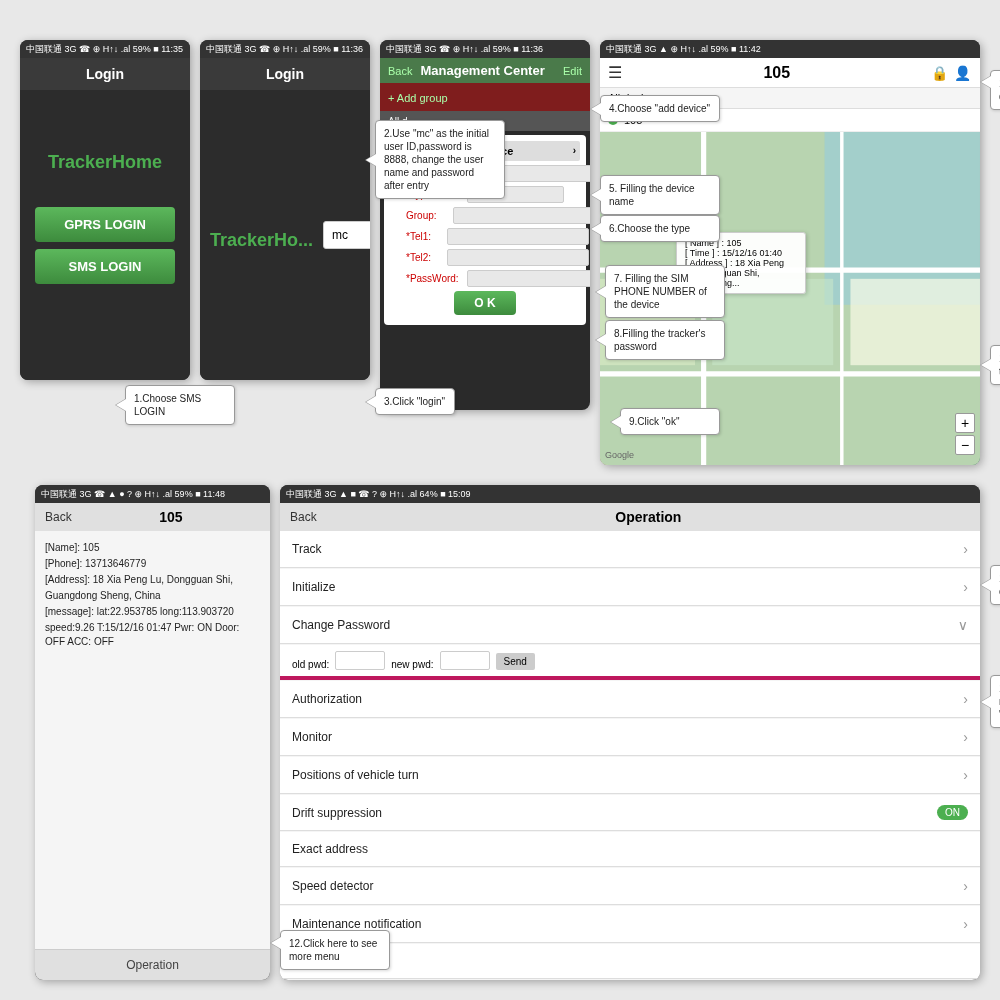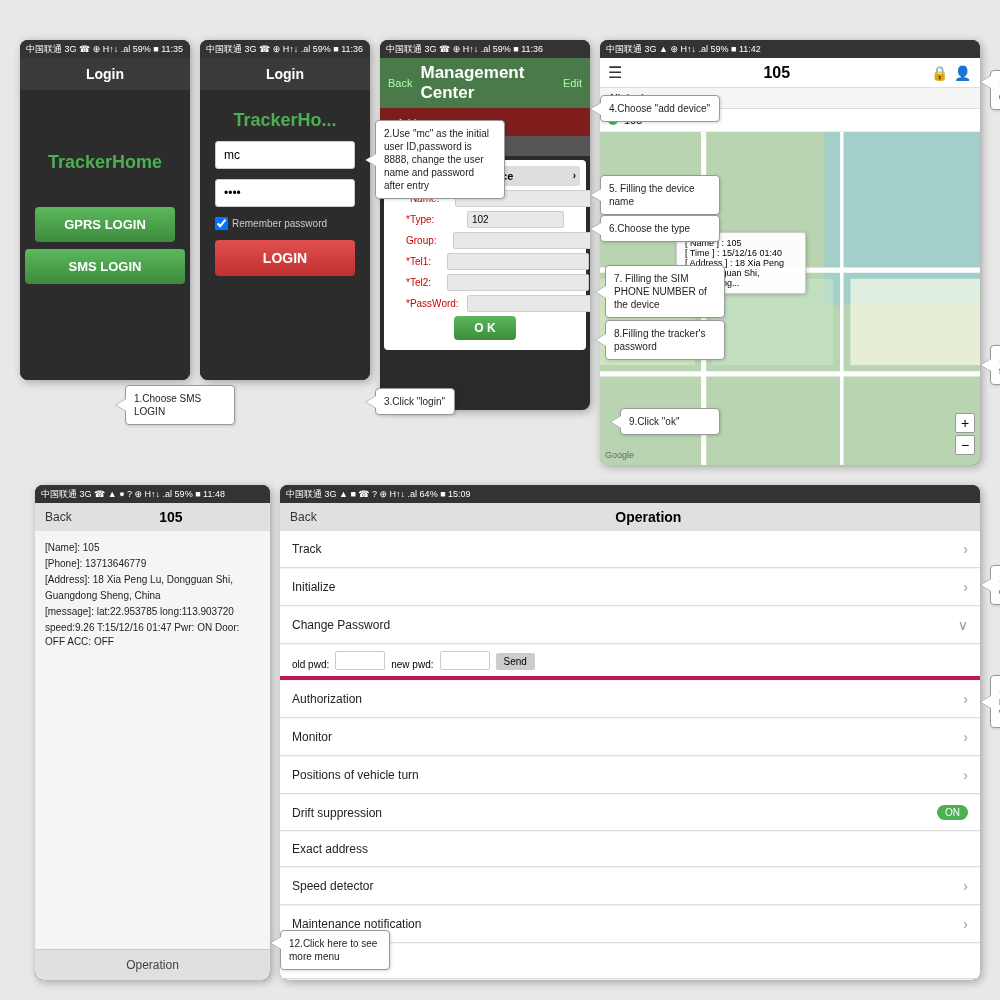--- a/index.html
+++ b/index.html
@@ -103,39 +103,38 @@
       font-weight: bold;
       text-align: center;
       cursor: pointer;
     }
 
     .btn-sms {
       background: linear-gradient(to bottom, #5cb85c, #3d8b3d);
       color: white;
       border: none;
       padding: 10px 8px;
-      width: 160px;
+      width: 140px;
       border-radius: 4px;
       font-size: 13px;
       font-weight: bold;
       text-align: center;
       cursor: pointer;
     }
 
     
     .phone2 {
       width: 170px;
       min-height: 340px;
     }
 
     .phone2-body {
       background: #2c2c2c;
       flex: 1;
       display: flex;
-      flex-direction: column;
       align-items: center;
       padding: 10px;
       gap: 10px;
     }
 
     .input-field {
       background: #fff;
       border: 1px solid #ccc;
       padding: 6px 8px;
       width: 140px;
@@ -179,21 +178,21 @@
       gap: 8px;
     }
 
     .mgmt-header-back {
       color: #aaffaa;
       font-size: 11px;
     }
 
     .mgmt-header-title {
       color: #fff;
-      font-size: 17px;
+      font-size: 13px;
       font-weight: bold;
       flex: 1;
     }
 
     .mgmt-header-edit {
       color: #aaffaa;
       font-size: 11px;
     }
 
     .mgmt-add-group {

